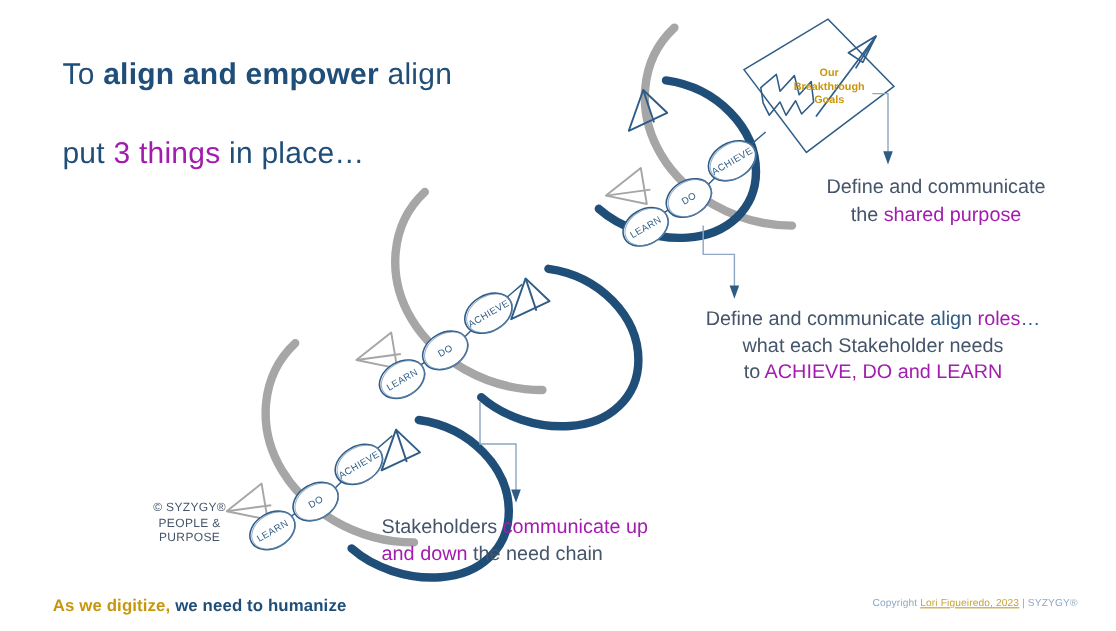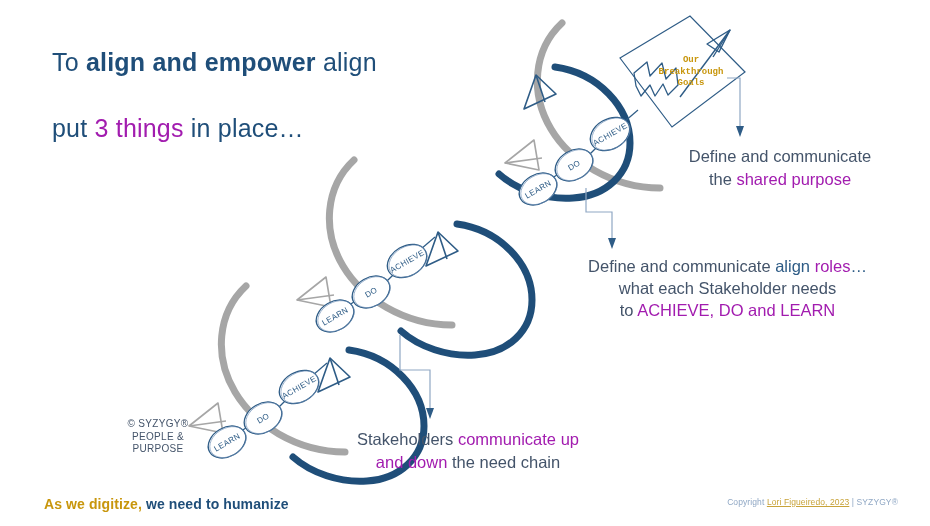--- a/index.html
+++ b/index.html
@@ -23,21 +23,21 @@
   .callout .navy{color:#2E5C86;}
   #callout-purpose{
     left:655px;top:145px;width:250px;text-align:center;
     font-size:16.5px;line-height:23px;
   }
   #callout-roles{
     left:535px;top:255px;width:385px;text-align:center;
     font-size:16.5px;line-height:22px;
   }
   #callout-comm{
-    left:318px;top:428px;width:300px;text-align:center;
+    left:318px;top:428px;width:300px;
     font-size:16.5px;line-height:23px;
   }
 
   
   #syzygy-mark{
     position:absolute;left:112px;top:418px;width:92px;text-align:center;
     font-size:10px;line-height:12.5px;color:#44546A;letter-spacing:.3px;
   }
 
   
@@ -50,21 +50,21 @@
   .footer-right{
     position:absolute;right:32px;top:497px;font-size:8.5px;letter-spacing:.1px;
     color:#8FA7C4;text-align:right;white-space:nowrap;
   }
   .footer-right .au{color:#C8A33A;text-decoration:underline;}
   .footer-right .sep{color:#8FA7C4;}
 
   
   #diamond-label{
     position:absolute;left:655px;top:55px;width:72px;text-align:center;
-    font-size:9px;line-height:11.5px;font-weight:bold;color:#C8960C;font-family:Liberation Mono, monospace;
+    font-size:9px;line-height:11.5px;font-weight:bold;color:#C8960C;
   }
   .node-text{
     font-family:"Liberation Sans",sans-serif;font-size:8px;fill:#2E5C86;
     letter-spacing:.4px;
   }
 </style>
 </head>
 <body>
 
 <div class="slide">

